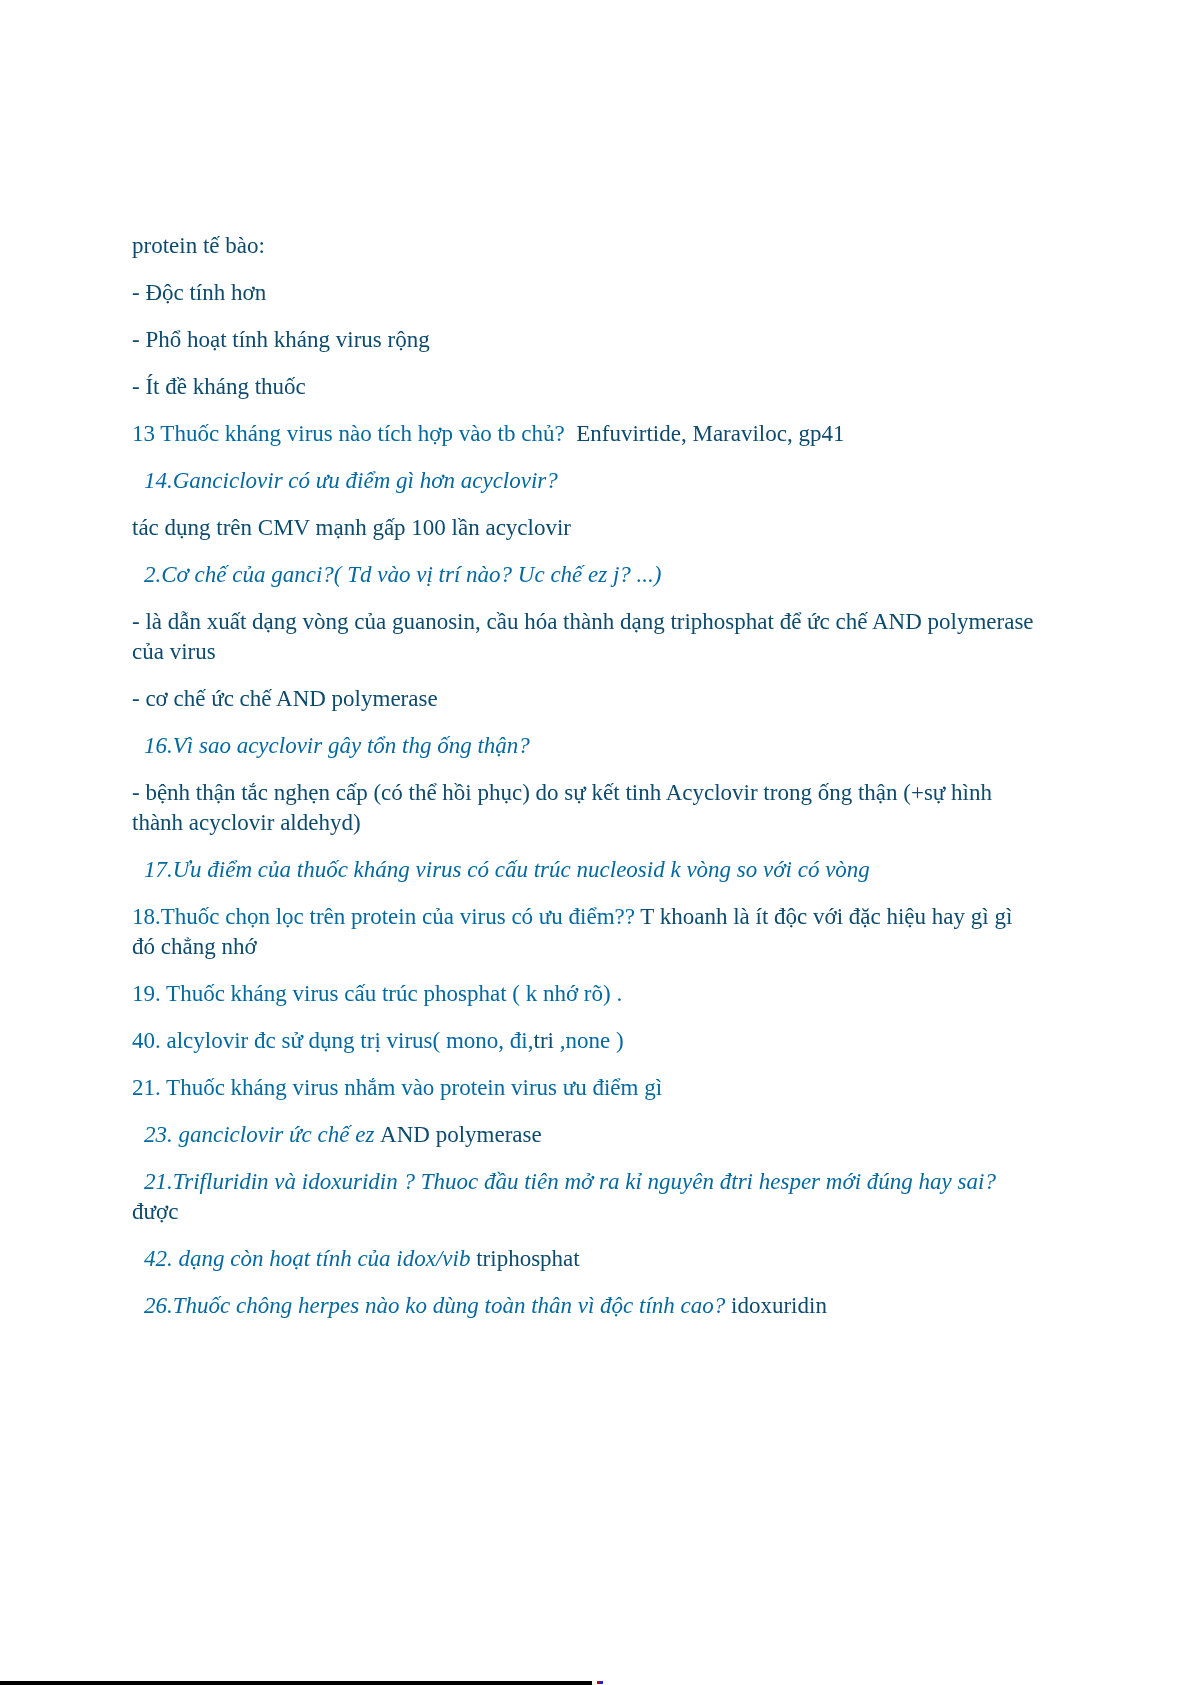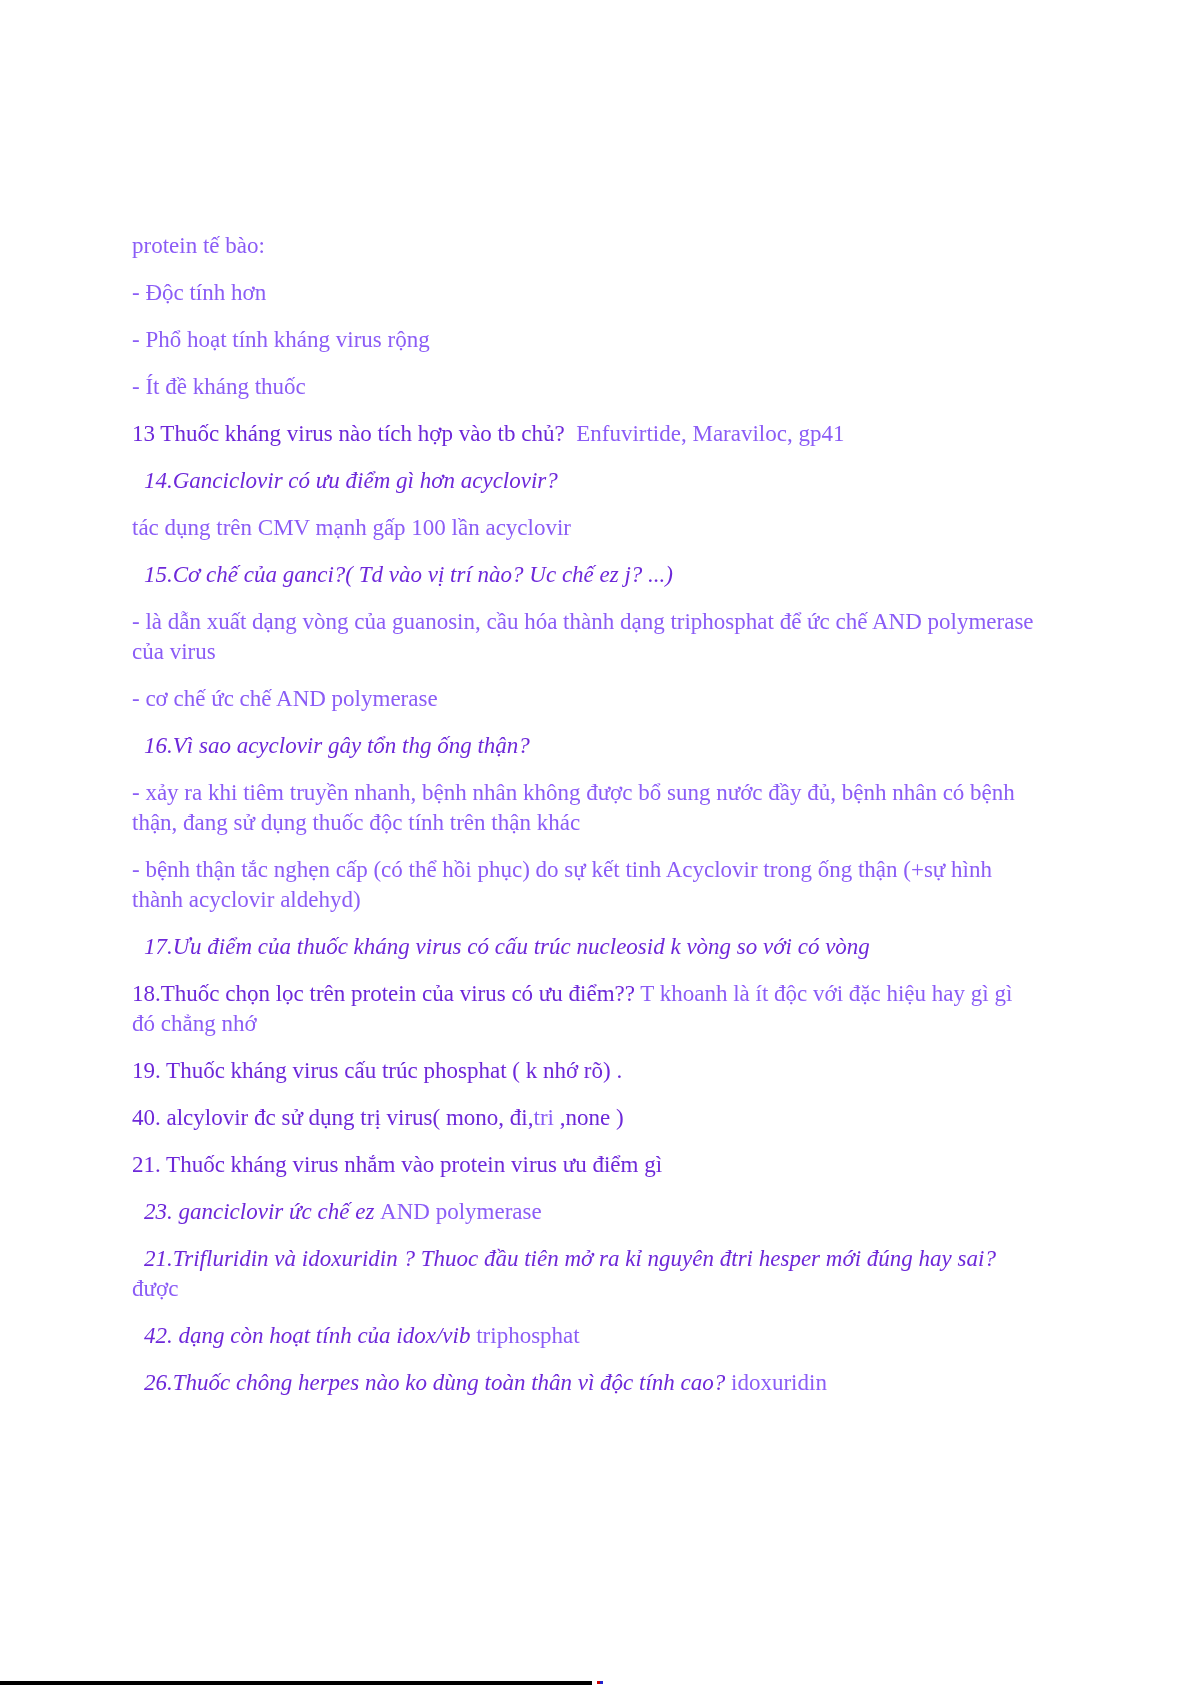--- a/index.html
+++ b/index.html
@@ -19,22 +19,22 @@
     left: 132px;
     top: 231px;
     width: 904px;
     font-size: 23px;
     line-height: 30px;
   }
   #content p {
     margin: 0 0 17px 0;
     padding: 0;
   }
-  .seg-black { color: #6d28d9; }
-  .seg-red   { color: #8b5cf6; }
+  .seg-black { color: #0369a1; }
+  .seg-red   { color: #0c4a6e; }
   .seg-italic { font-style: italic; margin-left: 12px; }
   #footer-rule {
     position: absolute;
     left: 0;
     top: 1681px;
     height: 4px;
     background: #000000;
   }
   .footer-mark {
     position: absolute;
@@ -47,25 +47,24 @@
 <body>
 
 <div id="content">
     <p><span class="seg-red">protein tế bào:</span></p>
     <p><span class="seg-red">- Độc tính hơn</span></p>
     <p><span class="seg-red">- Phổ hoạt tính kháng virus rộng</span></p>
     <p><span class="seg-red">- Ít đề kháng thuốc</span></p>
     <p><span class="seg-black">13 Thuốc kháng virus nào tích hợp vào tb chủ?&nbsp; </span><span class="seg-red">Enfuvirtide, Maraviloc, gp41</span></p>
     <p><span class="seg-black seg-italic">14.Ganciclovir có ưu điểm gì hơn acyclovir?</span></p>
     <p><span class="seg-red">tác dụng trên CMV mạnh gấp 100 lần acyclovir</span></p>
-    <p><span class="seg-black seg-italic">15.Cơ chế của ganci?( Td vào vị trí nào? Uc chế ez j? ...)</span></p>
+    <p><span class="seg-black seg-italic">2.Cơ chế của ganci?( Td vào vị trí nào? Uc chế ez j? ...)</span></p>
     <p><span class="seg-red">- là dẫn xuất dạng vòng của guanosin, cầu hóa thành dạng triphosphat để ức chế AND polymerase của virus</span></p>
     <p><span class="seg-red">- cơ chế ức chế AND polymerase</span></p>
     <p><span class="seg-black seg-italic">16.Vì sao acyclovir gây tổn thg ống thận?</span></p>
-    <p><span class="seg-red">- xảy ra khi tiêm truyền nhanh, bệnh nhân không được bổ sung nước đầy đủ, bệnh nhân có bệnh thận, đang sử dụng thuốc độc tính trên thận khác</span></p>
     <p><span class="seg-red">- bệnh thận tắc nghẹn cấp (có thể hồi phục) do sự kết tinh Acyclovir trong ống thận (+sự hình thành acyclovir aldehyd)</span></p>
     <p><span class="seg-black seg-italic">17.Ưu điểm của thuốc kháng virus có cấu trúc nucleosid k vòng so với có vòng</span></p>
     <p><span class="seg-black">18.Thuốc chọn lọc trên protein của virus có ưu điểm?? </span><span class="seg-red">T khoanh là ít độc với đặc hiệu hay gì gì đó chẳng nhớ</span></p>
     <p><span class="seg-black">19. Thuốc kháng virus cấu trúc phosphat ( k nhớ rõ) .</span></p>
     <p><span class="seg-black">40. alcylovir đc sử dụng trị virus( mono, đi,</span><span class="seg-red">tri</span><span class="seg-black"> ,none )</span></p>
     <p><span class="seg-black">21. Thuốc kháng virus nhắm vào protein virus ưu điểm gì</span></p>
     <p><span class="seg-black seg-italic">23. ganciclovir ức chế ez </span><span class="seg-red">AND polymerase</span></p>
     <p><span class="seg-black seg-italic">21.Trifluridin và idoxuridin ? Thuoc đầu tiên mở ra kỉ nguyên đtri hesper mới đúng hay sai? </span><span class="seg-red">được</span></p>
     <p><span class="seg-black seg-italic">42. dạng còn hoạt tính của idox/vib </span><span class="seg-red">triphosphat</span></p>
     <p><span class="seg-black seg-italic">26.Thuốc chông herpes nào ko dùng toàn thân vì độc tính cao?</span><span class="seg-red"> idoxuridin</span></p>

